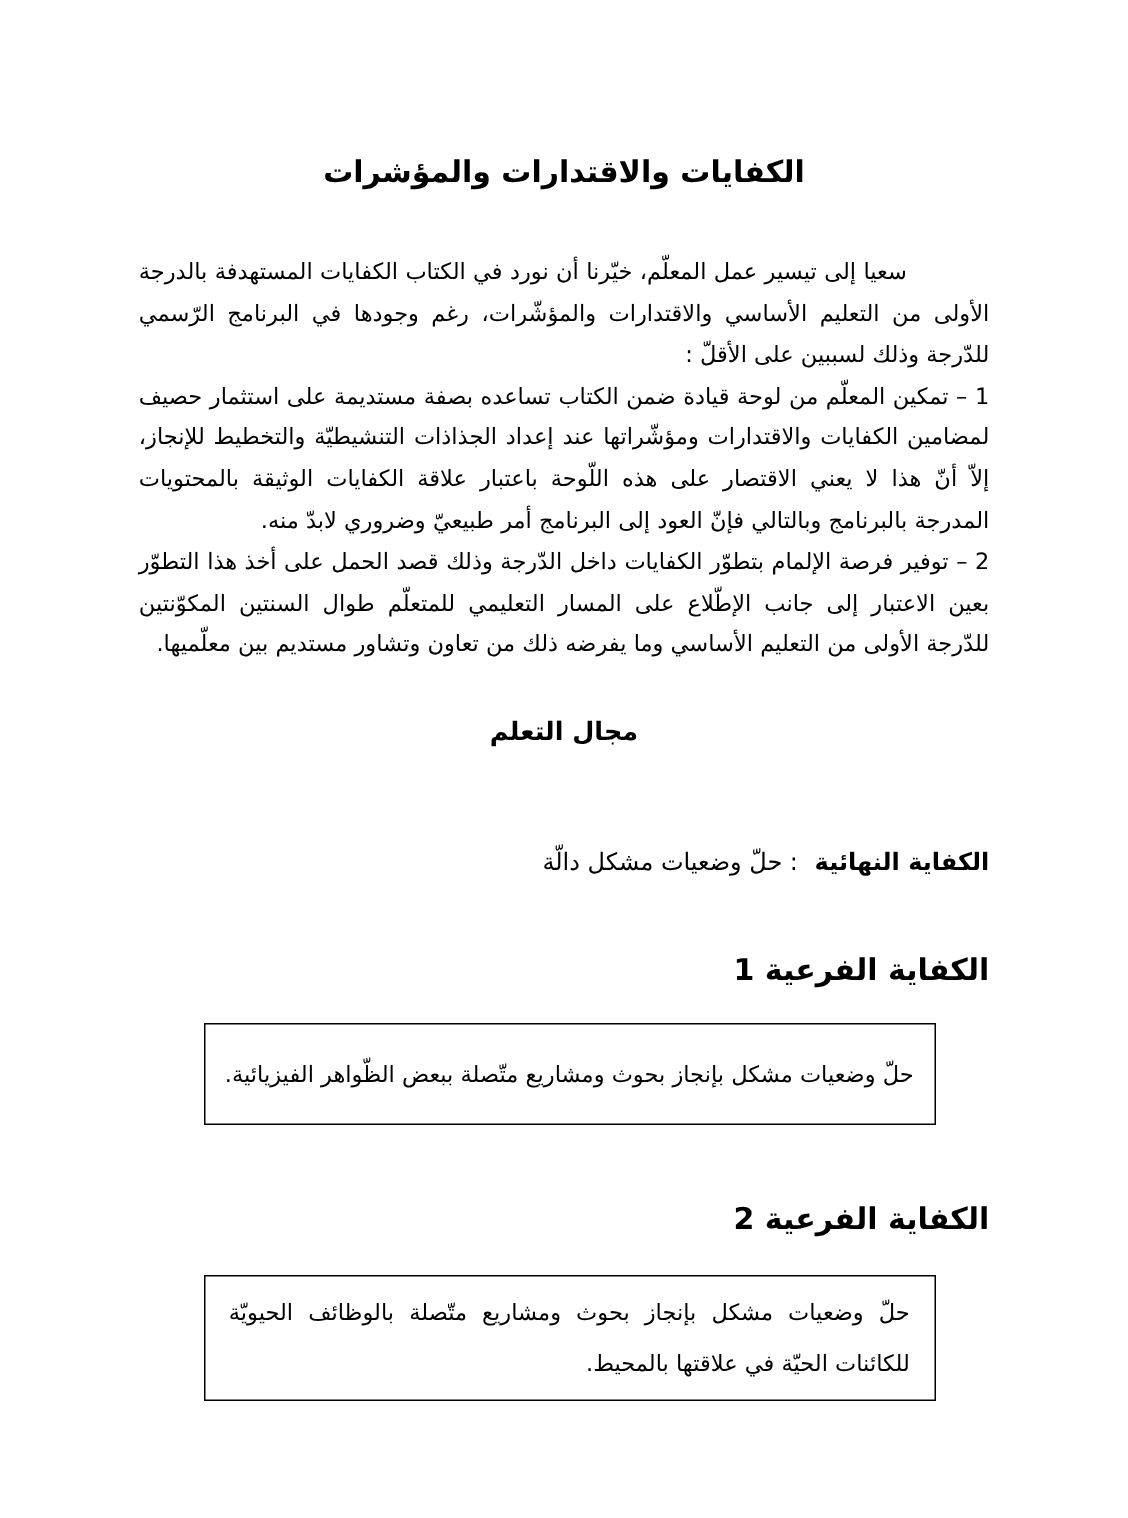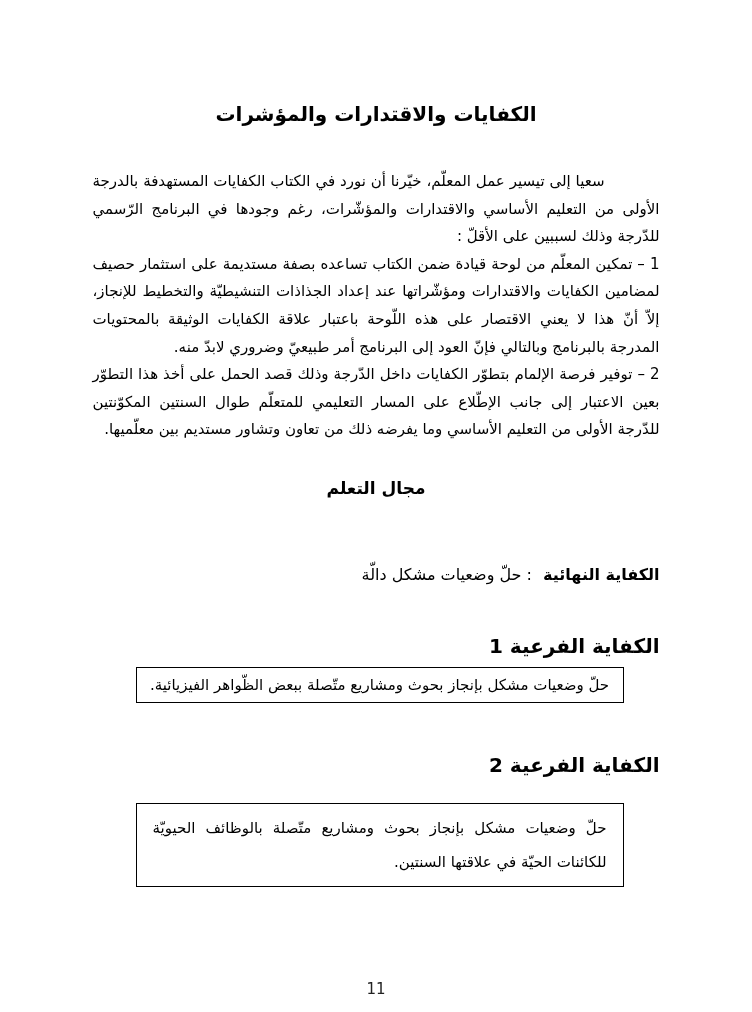--- a/index.html
+++ b/index.html
@@ -68,22 +68,22 @@
     margin-top: 50px;
   }
   .competency-box {
     border: 1px solid #000000;
     width: 488px;
     margin-right: 36px;
     box-sizing: border-box;
     font-size: 15px;
   }
   .competency-box.first {
-    margin-top: 9px;
-    padding: 6px 12px;
+    margin-top: 24px;
+    padding: 22px 12px;
     text-align: center;
     line-height: 22px;
   }
   .competency-box.second {
     margin-top: 26px;
     padding: 7px 16px;
     text-align: justify;
     text-align-last: right;
     line-height: 34px;
   }
@@ -117,17 +117,16 @@
     <span class="final-label">الكفاية النهائية</span>
     <span class="final-text">: حلّ وضعيات مشكل دالّة</span>
   </p>
 
   <h3 class="sub-heading">الكفاية الفرعية 1</h3>
 
   <div class="competency-box first">حلّ وضعيات مشكل بإنجاز بحوث ومشاريع متّصلة ببعض الظّواهر الفيزيائية.</div>
 
   <h3 class="sub-heading second">الكفاية الفرعية 2</h3>
 
-  <div class="competency-box second">حلّ وضعيات مشكل بإنجاز بحوث ومشاريع متّصلة بالوظائف الحيويّة للكائنات الحيّة في علاقتها السنتين.</div>
+  <div class="competency-box second">حلّ وضعيات مشكل بإنجاز بحوث ومشاريع متّصلة بالوظائف الحيويّة للكائنات الحيّة في علاقتها بالمحيط.</div>
 
-  <div class="page-number">11</div>
 
 </div>
 
 </body></html>

